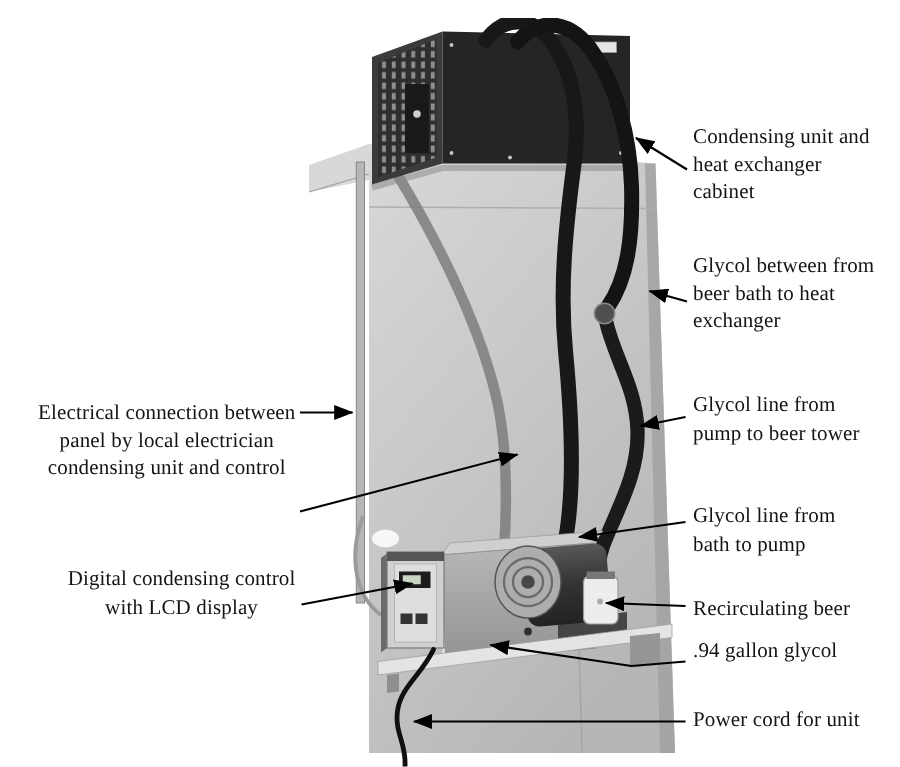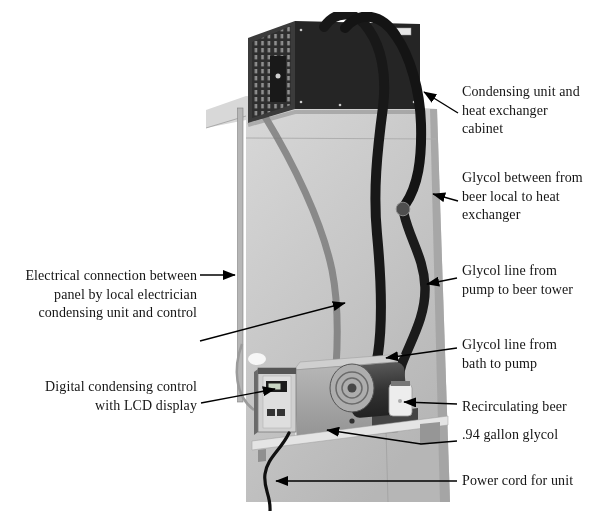--- a/index.html
+++ b/index.html
@@ -9,21 +9,21 @@
   }
   #stage{position:absolute;inset:0;width:600px;height:511px;margin-top:12px;}
   svg#photo-svg{position:absolute;left:0;top:0;}
   .lbl{
     position:absolute;
     font-size:14px;line-height:18.5px;color:#141414;
     letter-spacing:.1px;white-space:nowrap;
   }
   .lbl span{display:block;}
   .lbl.right-col{left:462px;text-align:left;}
-  .lbl.left-col{right:403px;text-align:right;}
+  .lbl.left-col{right:403px;text-align:center;}
 </style>
 </head>
 <body>
 
 <div id="stage">
 
   <svg id="photo-svg" width="600" height="511" viewBox="0 0 600 511">
     <defs>
       <linearGradient id="panelG" x1="0" y1="0" x2="0.6" y2="1">
         <stop offset="0" stop-color="#d8d8d8"></stop>
@@ -135,21 +135,21 @@
     </g>
   </svg>
 
   <div class="lbl right-col" style="top:71px">
     <span>Condensing unit and</span>
     <span>heat exchanger</span>
     <span>cabinet</span>
   </div>
   <div class="lbl right-col" style="top:157px">
     <span>Glycol between from</span>
-    <span>beer local to heat</span>
+    <span>beer bath to heat</span>
     <span>exchanger</span>
   </div>
   <div class="lbl right-col" style="top:250px">
     <span>Glycol line from</span>
     <span>pump to beer tower</span>
   </div>
   <div class="lbl right-col" style="top:324px">
     <span>Glycol line from</span>
     <span>bath to pump</span>
   </div>

